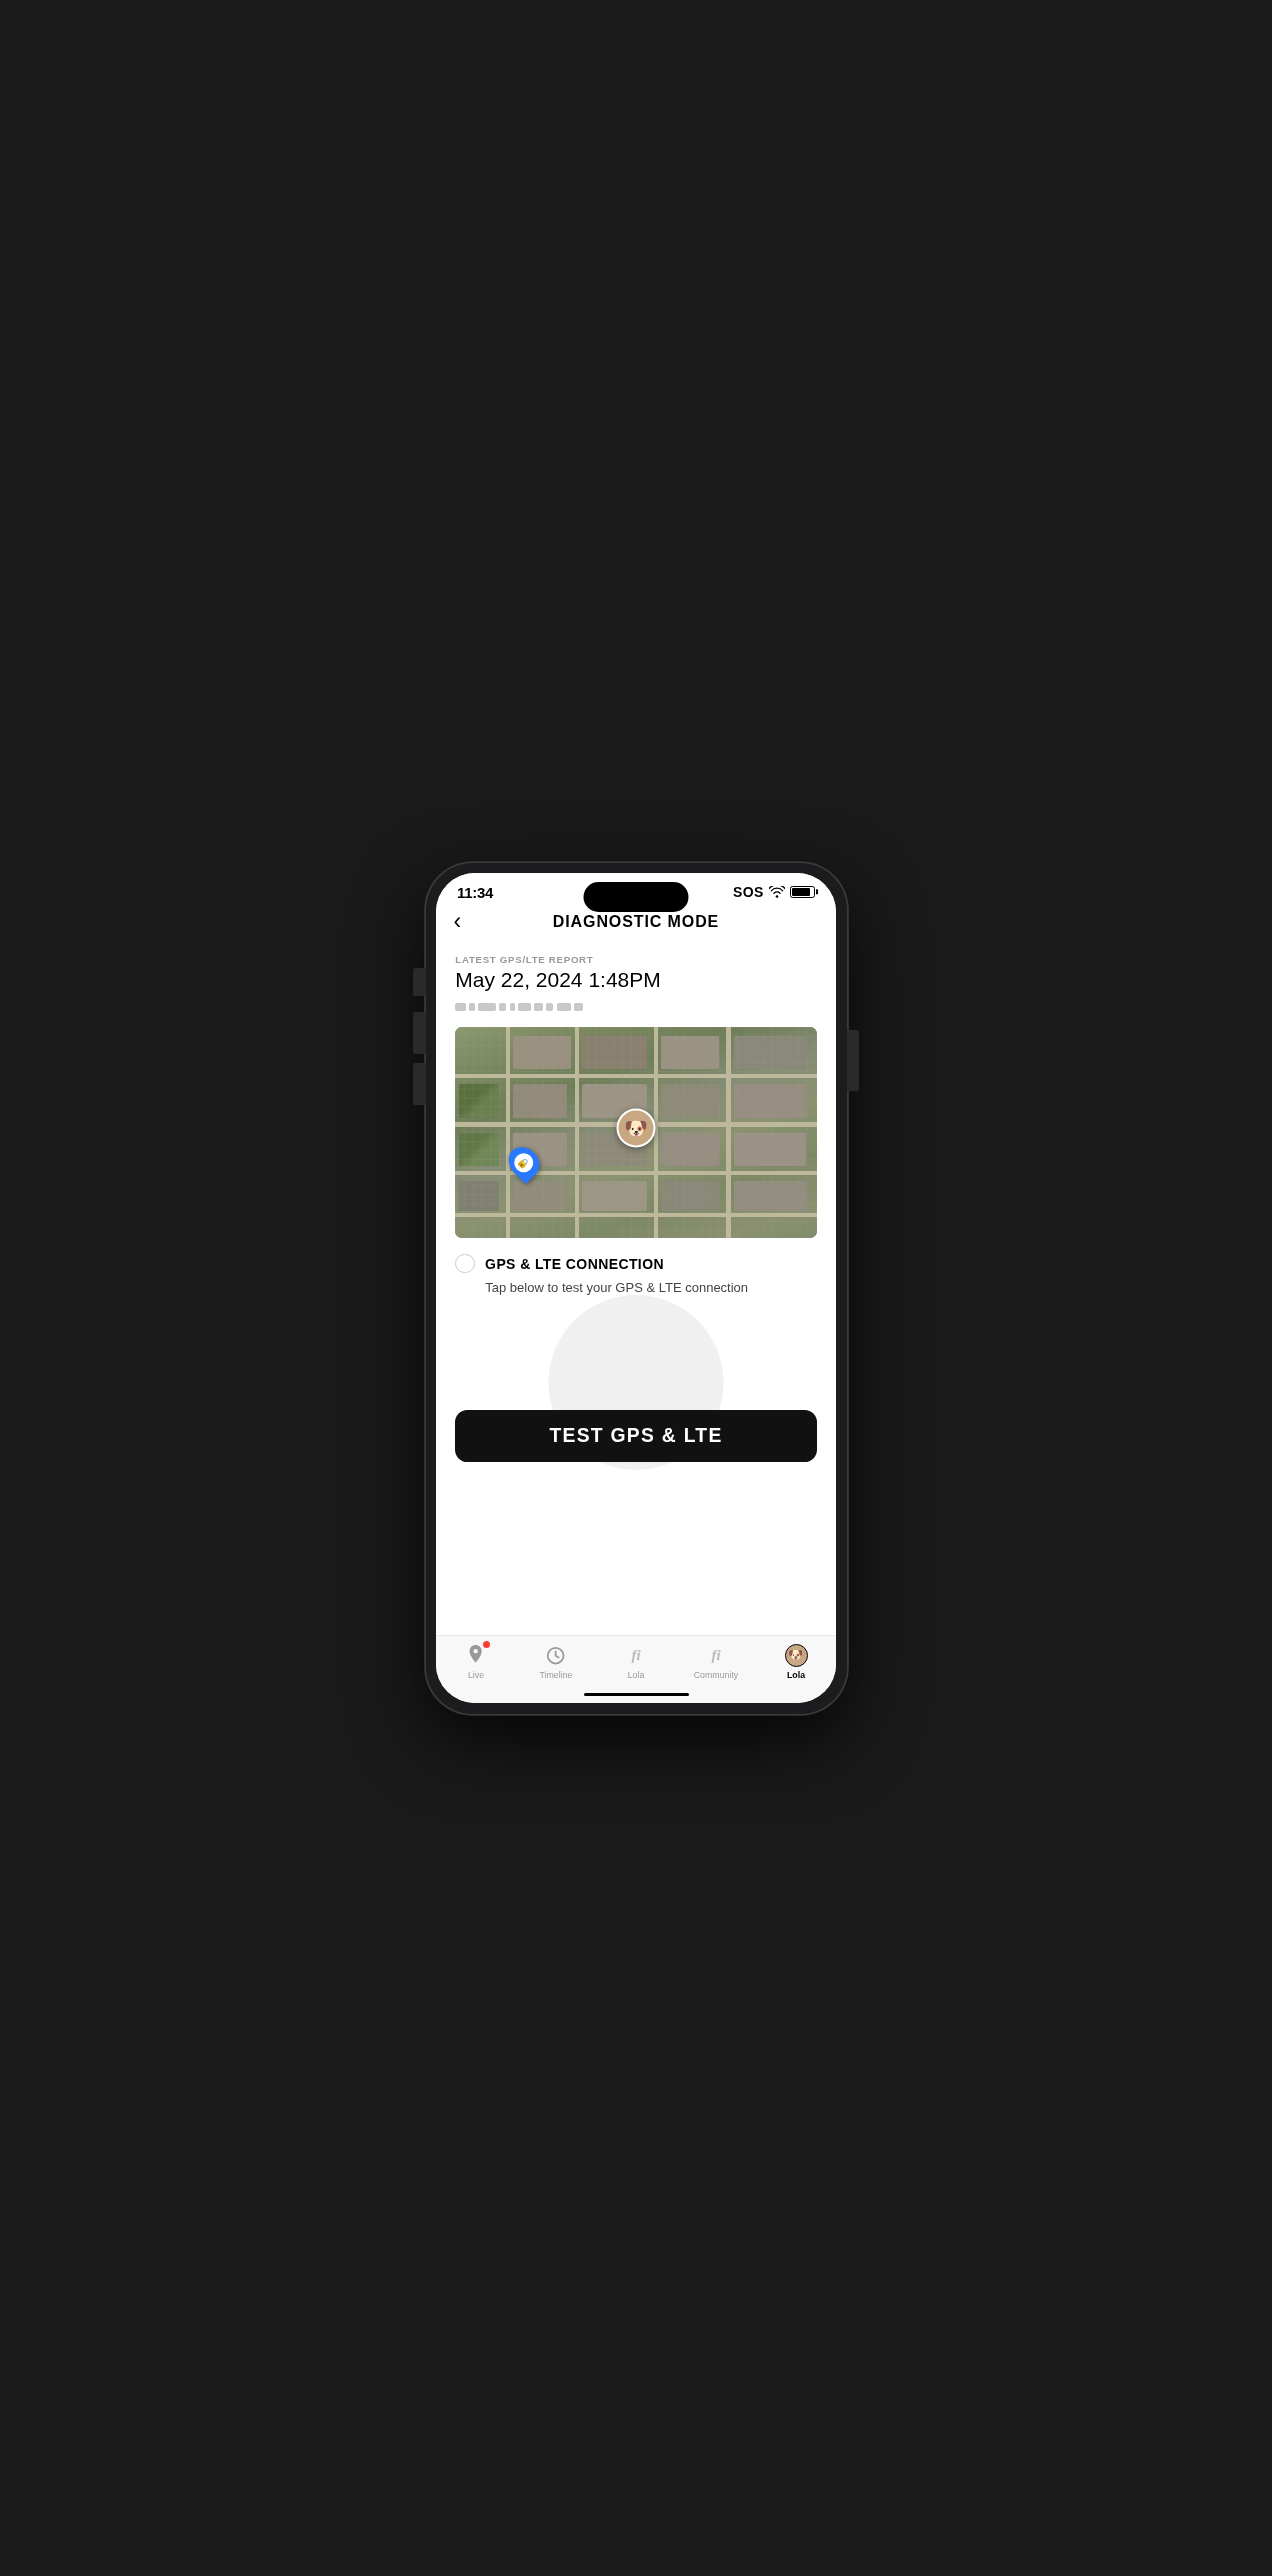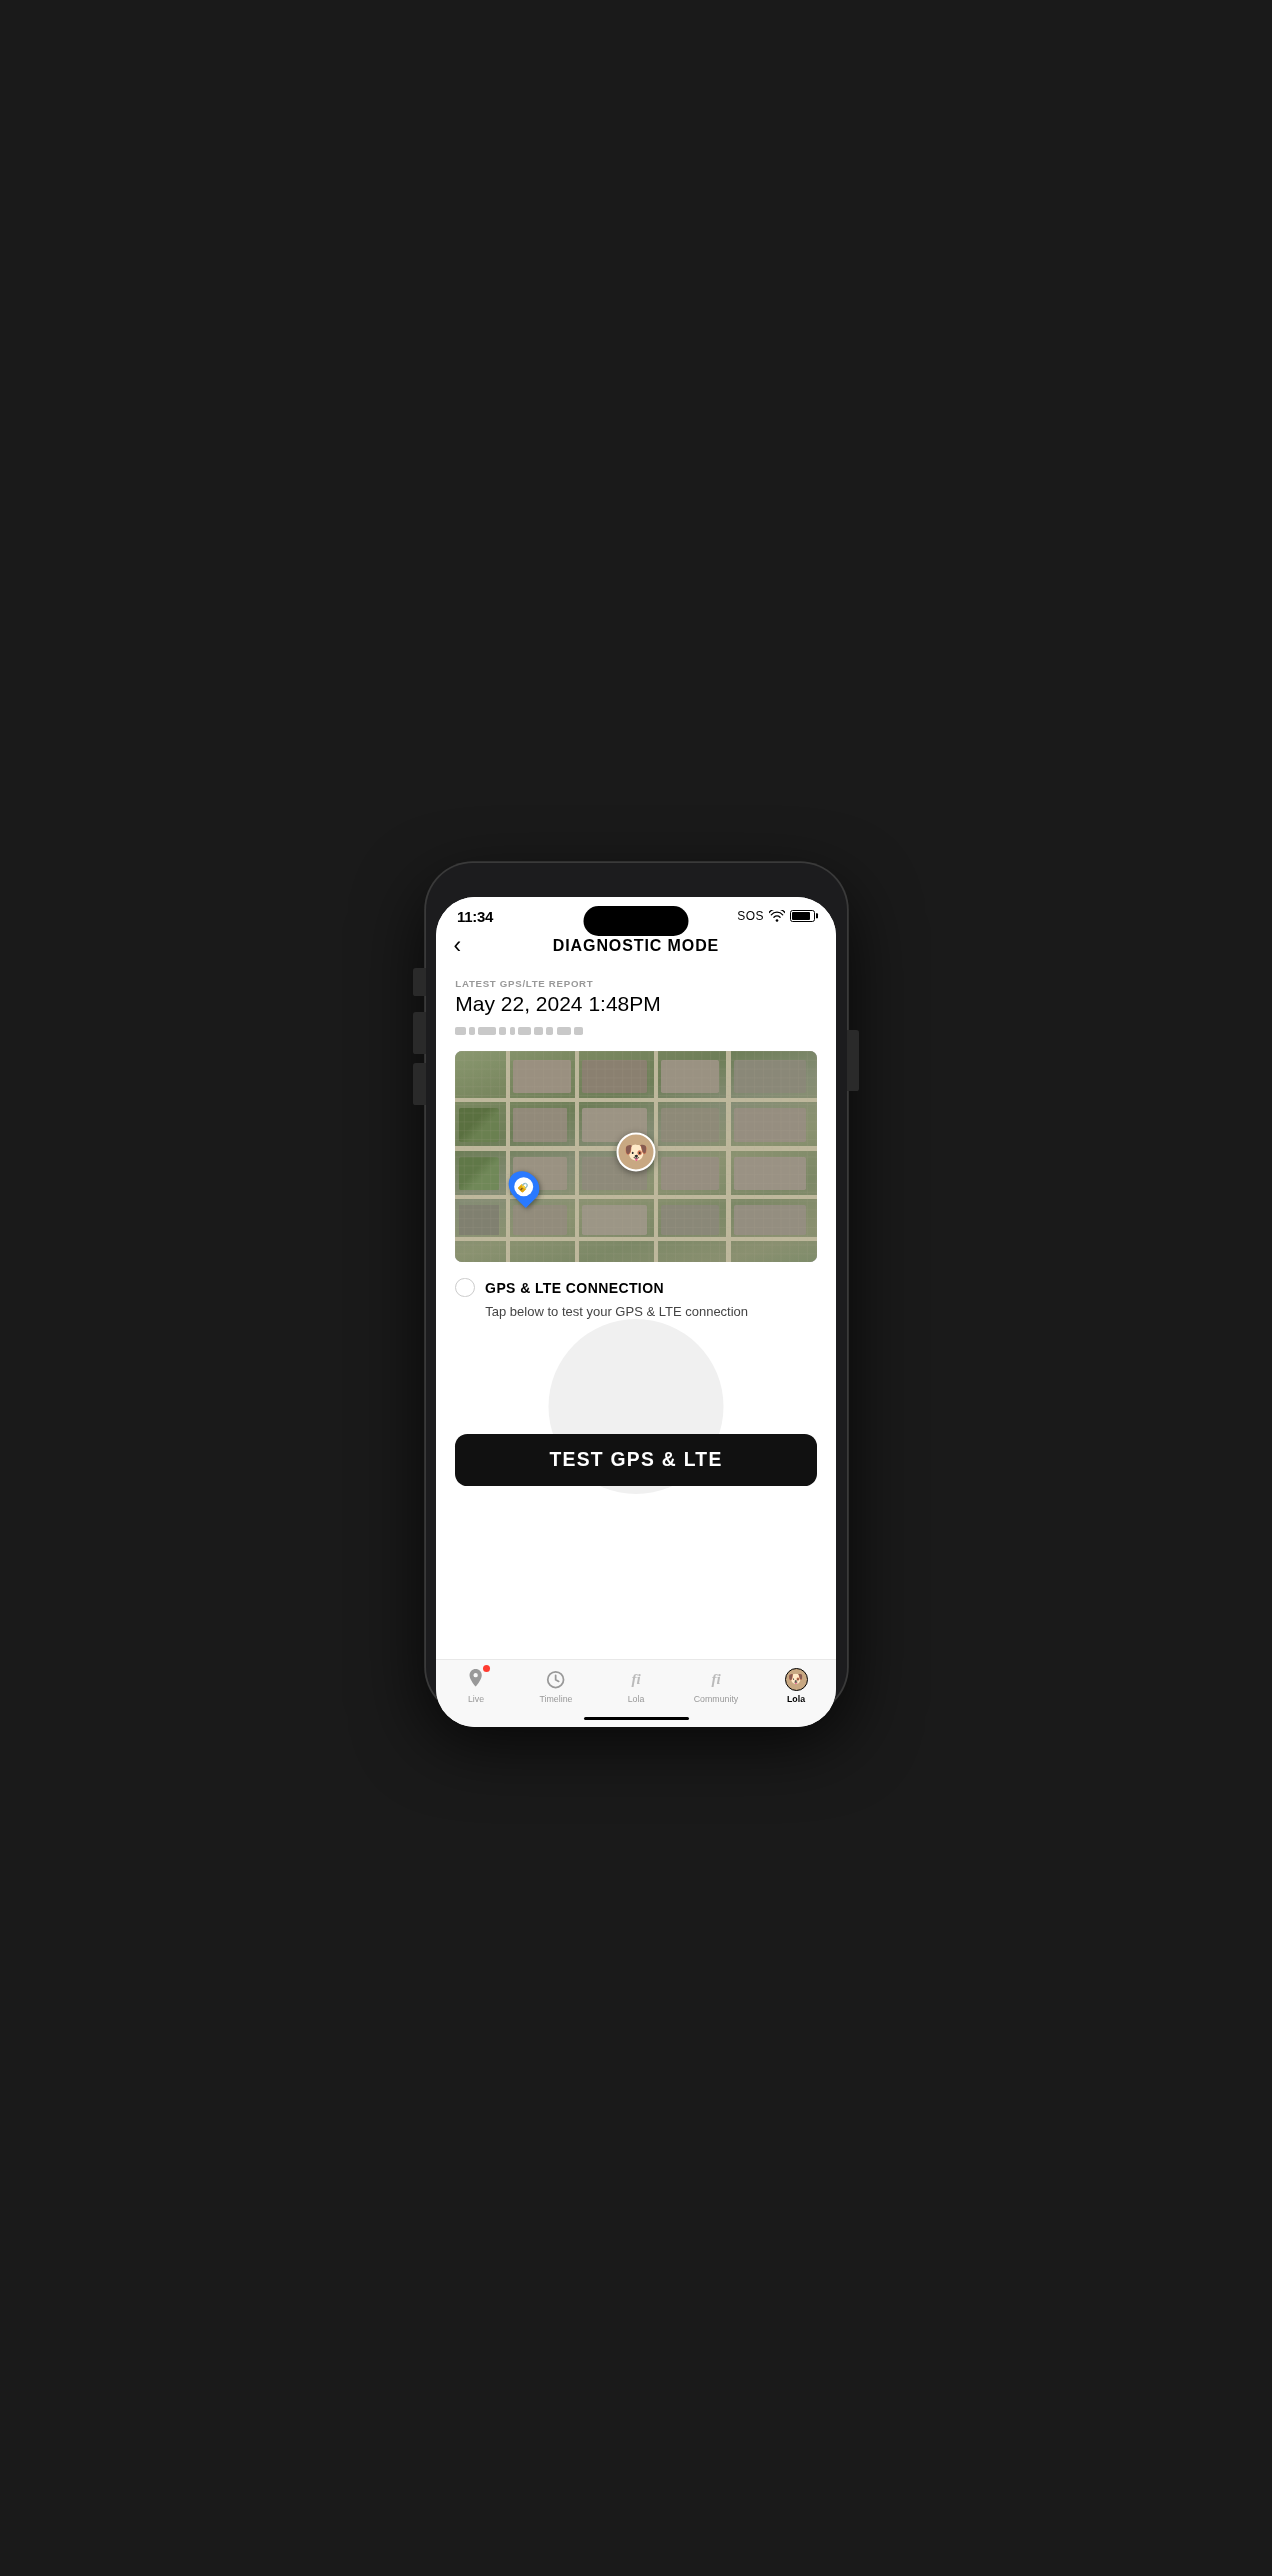--- a/index.html
+++ b/index.html
@@ -25,21 +25,20 @@
 
     .phone-inner {
       width: 100%;
       height: 100%;
       background: #ffffff;
       border-radius: 39px;
       overflow: hidden;
       position: relative;
       display: flex;
       flex-direction: column;
-      margin-top: 24px;
     }
 
     
     .status-bar {
       display: flex;
       justify-content: space-between;
       align-items: center;
       padding: 10.5px 21px 5.3px;
       background: #fff;
       flex-shrink: 0;
@@ -54,22 +53,22 @@
       letter-spacing: -0.3px;
     }
 
     .status-right {
       display: flex;
       align-items: center;
       gap: 5.3px;
     }
 
     .sos-text {
-      font-size: 12px;
-      font-weight: 400;
+      font-size: 14px;
+      font-weight: 700;
       color: #000;
       letter-spacing: 0.4px;
     }
 
     .battery-icon {
       width: 24.6px;
       height: 12.3px;
       border: 1.8px solid #000;
       border-radius: 2.6px;
       position: relative;

